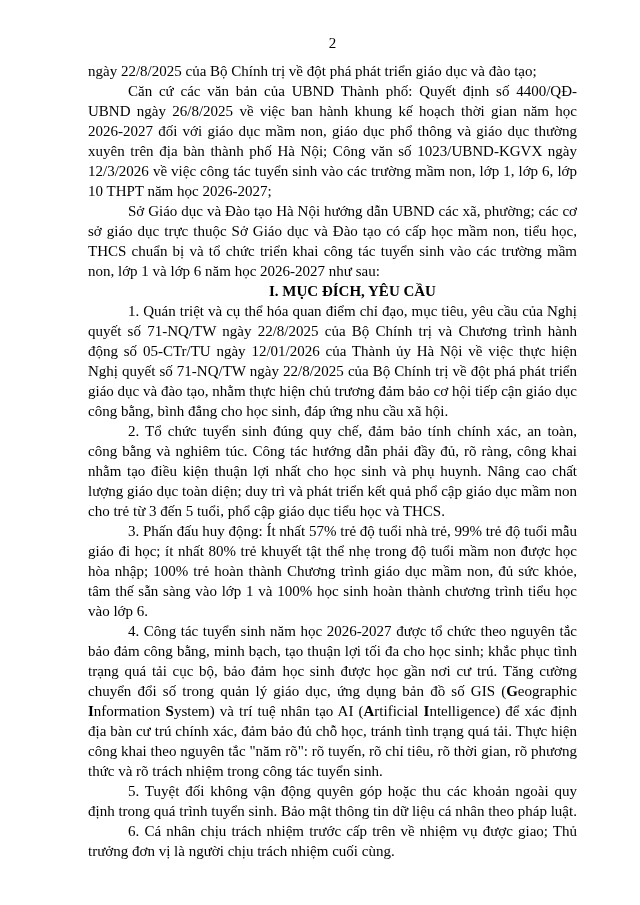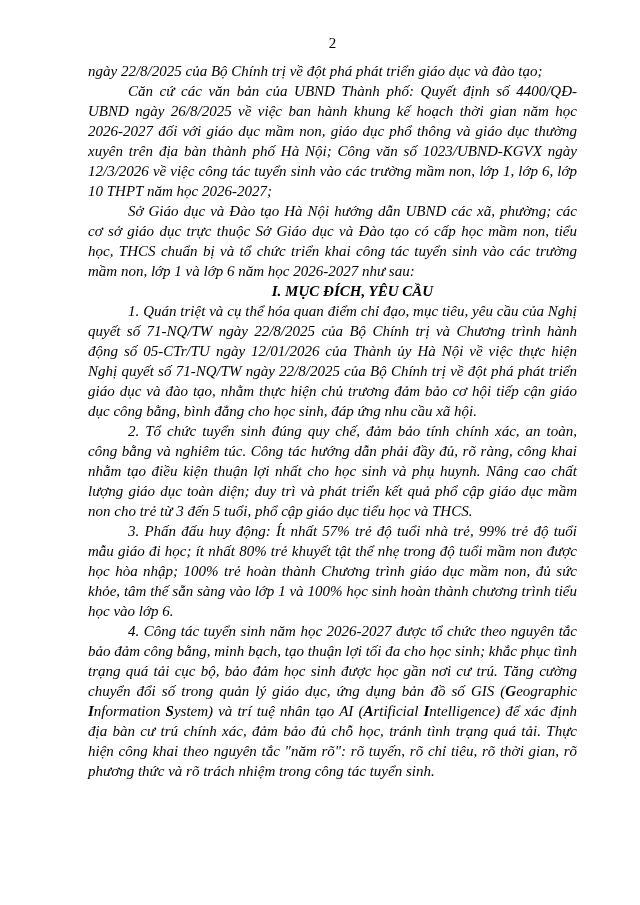--- a/index.html
+++ b/index.html
@@ -21,21 +21,20 @@
   }
   .page-number {
     text-align: center;
     margin: 0 0 8px 0;
   }
   p.para {
     margin: 0;
     padding: 0;
     text-align: justify;
     text-justify: inter-word;
-    font-style: italic;
   }
   p.para.indent {
     text-indent: 40px;
   }
   p.para.heading {
     font-weight: 700;
     text-align: center;
   }
   span.b {
     font-weight: 700;
@@ -48,14 +47,16 @@
   <div class="page-number">2</div>
   <section id="doc-body">
       <p class="para">ngày 22/8/2025 của Bộ Chính trị về đột phá phát triển giáo dục và đào tạo;</p>
       <p class="para indent">Căn cứ các văn bản của UBND Thành phố: Quyết định số 4400/QĐ-UBND ngày 26/8/2025 về việc ban hành khung kế hoạch thời gian năm học 2026-2027 đối với giáo dục mầm non, giáo dục phổ thông và giáo dục thường xuyên trên địa bàn thành phố Hà Nội; Công văn số 1023/UBND-KGVX ngày 12/3/2026 về việc công tác tuyển sinh vào các trường mầm non, lớp 1, lớp 6, lớp 10 THPT năm học 2026-2027;</p>
       <p class="para indent">Sở Giáo dục và Đào tạo Hà Nội hướng dẫn UBND các xã, phường; các cơ sở giáo dục trực thuộc Sở Giáo dục và Đào tạo có cấp học mầm non, tiểu học, THCS chuẩn bị và tổ chức triển khai công tác tuyển sinh vào các trường mầm non, lớp 1 và lớp 6 năm học 2026-2027 như sau:</p>
       <p class="para indent heading">I. MỤC ĐÍCH, YÊU CẦU</p>
       <p class="para indent">1. Quán triệt và cụ thể hóa quan điểm chỉ đạo, mục tiêu, yêu cầu của Nghị quyết số 71-NQ/TW ngày 22/8/2025 của Bộ Chính trị và Chương trình hành động số 05-CTr/TU ngày 12/01/2026 của Thành ủy Hà Nội về việc thực hiện Nghị quyết số 71-NQ/TW ngày 22/8/2025 của Bộ Chính trị về đột phá phát triển giáo dục và đào tạo, nhằm thực hiện chủ trương đảm bảo cơ hội tiếp cận giáo dục công bằng, bình đẳng cho học sinh, đáp ứng nhu cầu xã hội.</p>
       <p class="para indent">2. Tổ chức tuyển sinh đúng quy chế, đảm bảo tính chính xác, an toàn, công bằng và nghiêm túc. Công tác hướng dẫn phải đầy đủ, rõ ràng, công khai nhằm tạo điều kiện thuận lợi nhất cho học sinh và phụ huynh. Nâng cao chất lượng giáo dục toàn diện; duy trì và phát triển kết quả phổ cập giáo dục mầm non cho trẻ từ 3 đến 5 tuổi, phổ cập giáo dục tiểu học và THCS.</p>
       <p class="para indent">3. Phấn đấu huy động: Ít nhất 57% trẻ độ tuổi nhà trẻ, 99% trẻ độ tuổi mẫu giáo đi học; ít nhất 80% trẻ khuyết tật thể nhẹ trong độ tuổi mầm non được học hòa nhập; 100% trẻ hoàn thành Chương trình giáo dục mầm non, đủ sức khỏe, tâm thế sẵn sàng vào lớp 1 và 100% học sinh hoàn thành chương trình tiểu học vào lớp 6.</p>
       <p class="para indent"><span>4. Công tác tuyển sinh năm học 2026-2027 được tổ chức theo nguyên tắc bảo đảm công bằng, minh bạch, tạo thuận lợi tối đa cho học sinh; khắc phục tình trạng quá tải cục bộ, bảo đảm học sinh được học gần nơi cư trú. Tăng cường chuyển đổi số trong quản lý giáo dục, ứng dụng bản đồ số GIS (</span><span class="b">G</span><span>eographic </span><span class="b">I</span><span>nformation </span><span class="b">S</span><span>ystem) và trí tuệ nhân tạo AI (</span><span class="b">A</span><span>rtificial </span><span class="b">I</span><span>ntelligence) để xác định địa bàn cư trú chính xác, đảm bảo đủ chỗ học, tránh tình trạng quá tải. Thực hiện công khai theo nguyên tắc "năm rõ": rõ tuyến, rõ chỉ tiêu, rõ thời gian, rõ phương thức và rõ trách nhiệm trong công tác tuyển sinh.</span></p>
+      <p class="para indent">5. Tuyệt đối không vận động quyên góp hoặc thu các khoản ngoài quy định trong quá trình tuyển sinh. Bảo mật thông tin dữ liệu cá nhân theo pháp luật.</p>
+      <p class="para indent">6. Cá nhân chịu trách nhiệm trước cấp trên về nhiệm vụ được giao; Thủ trưởng đơn vị là người chịu trách nhiệm cuối cùng.</p>
     </section>
 </main>
 
 </body></html>

